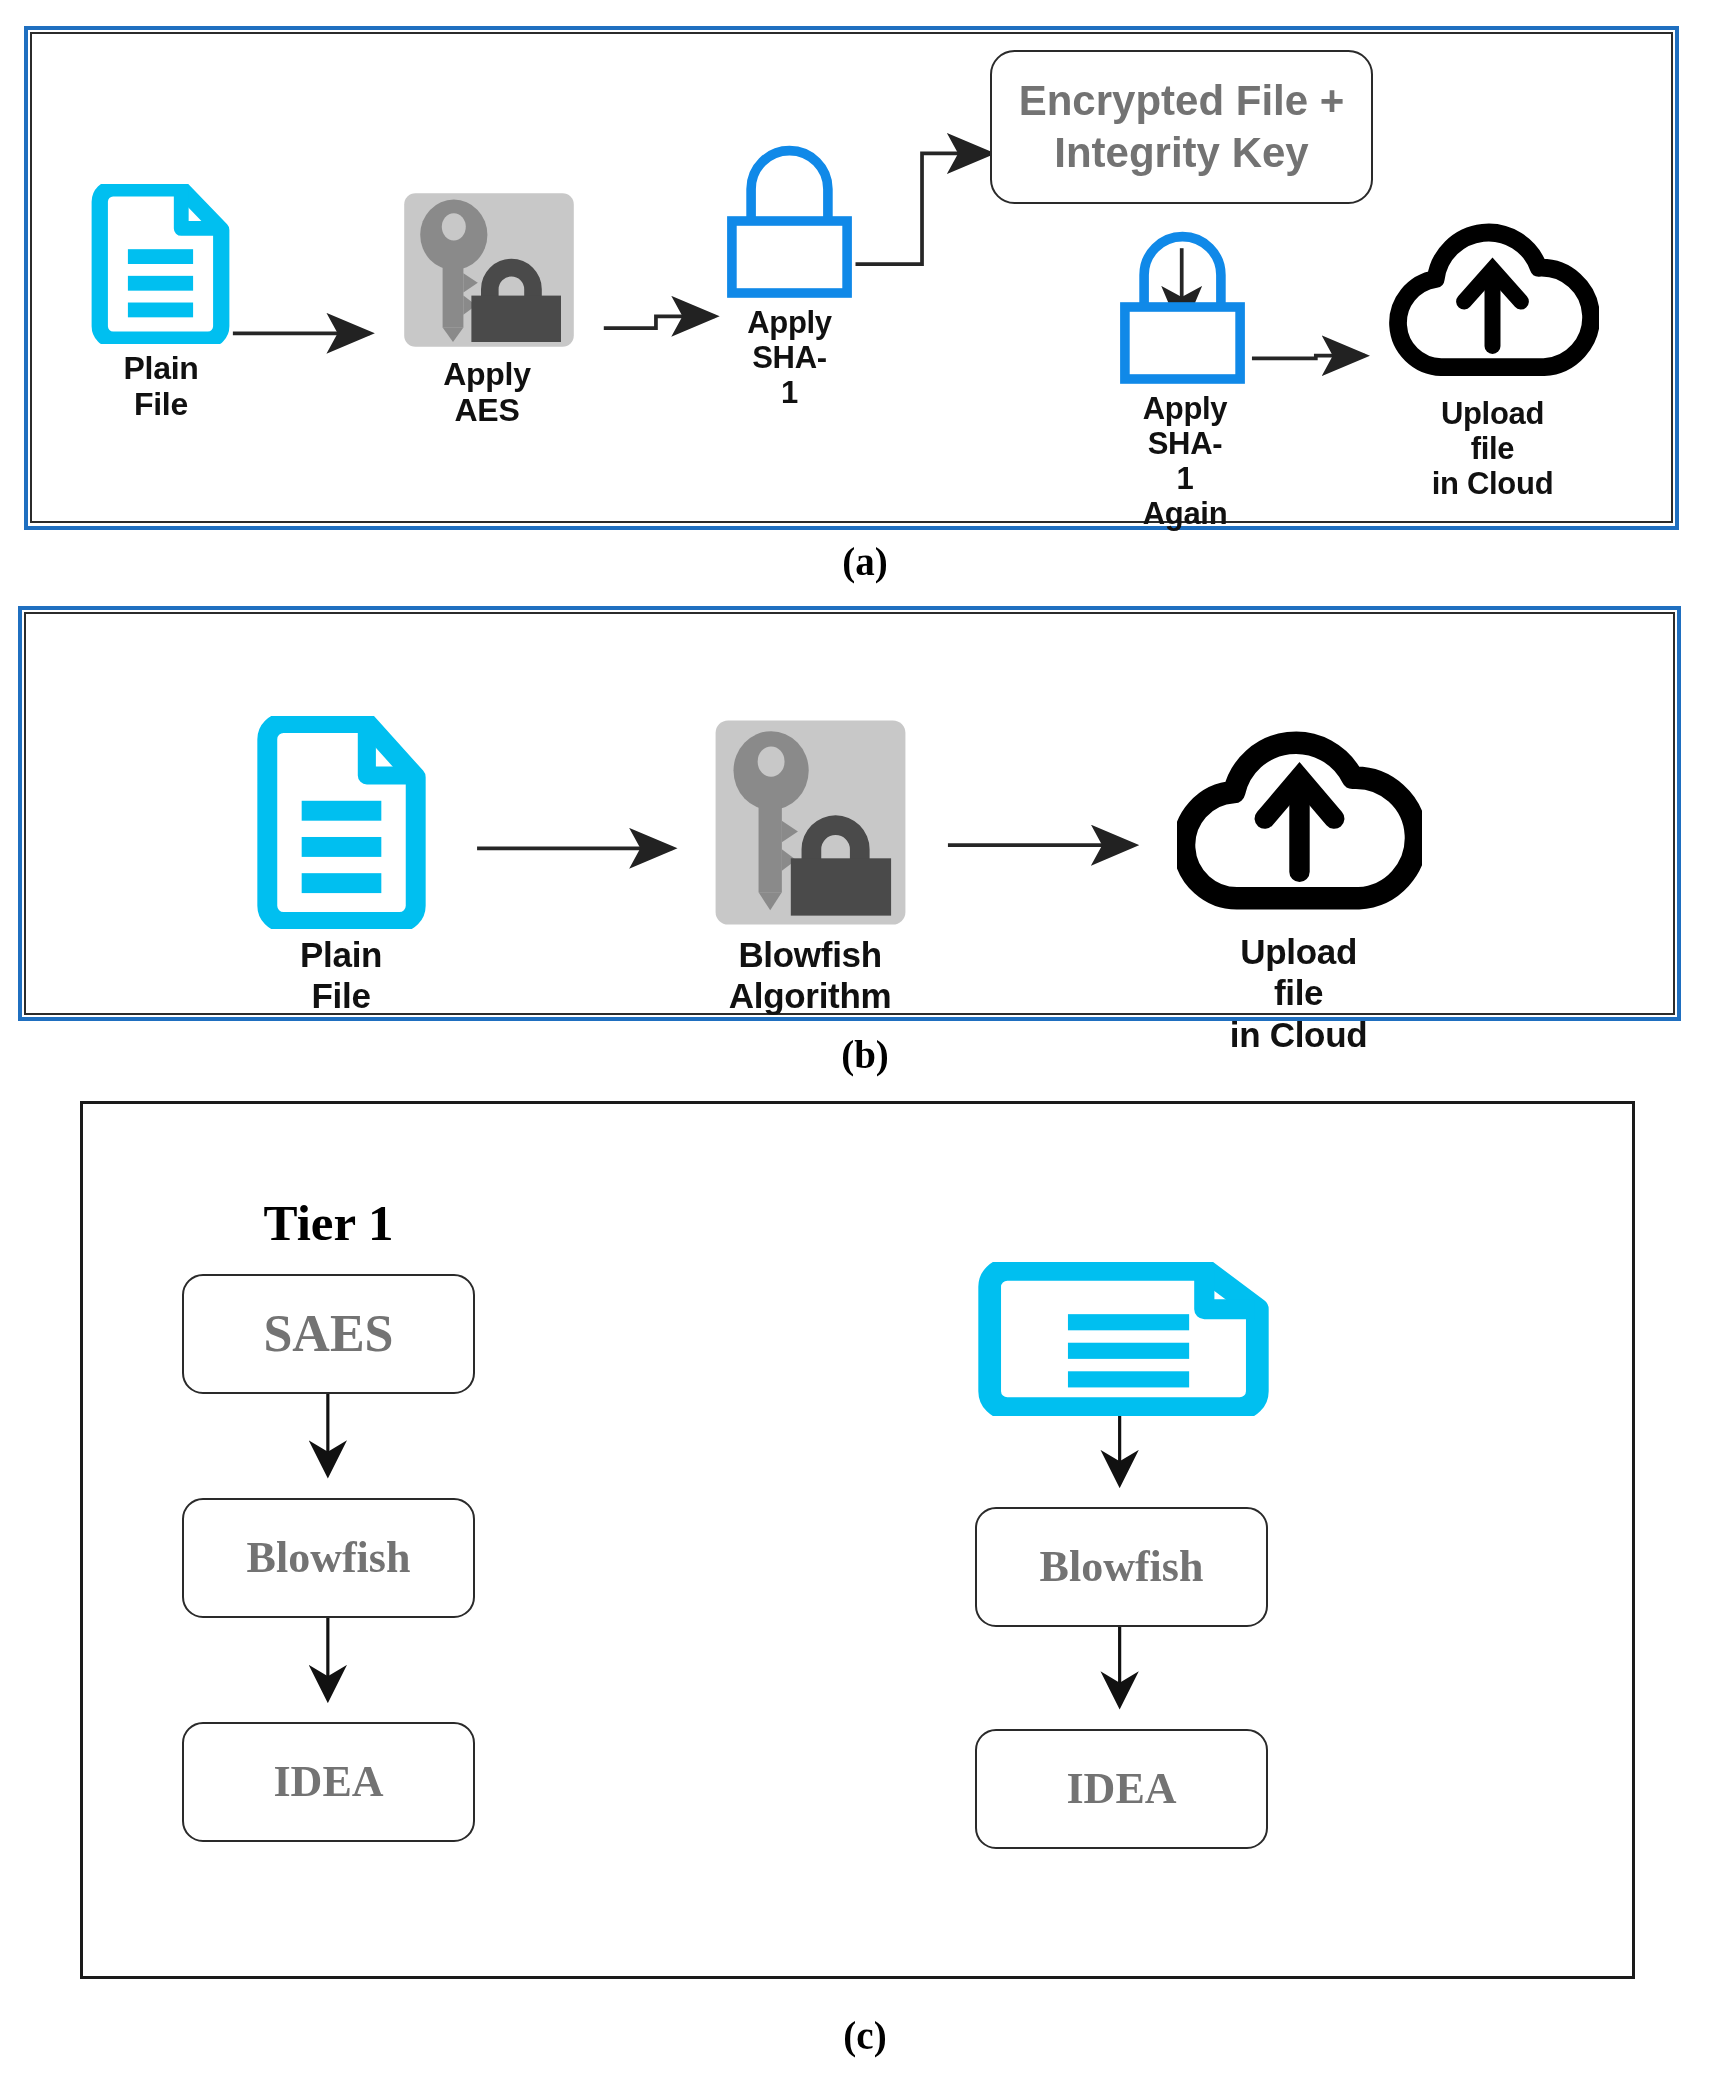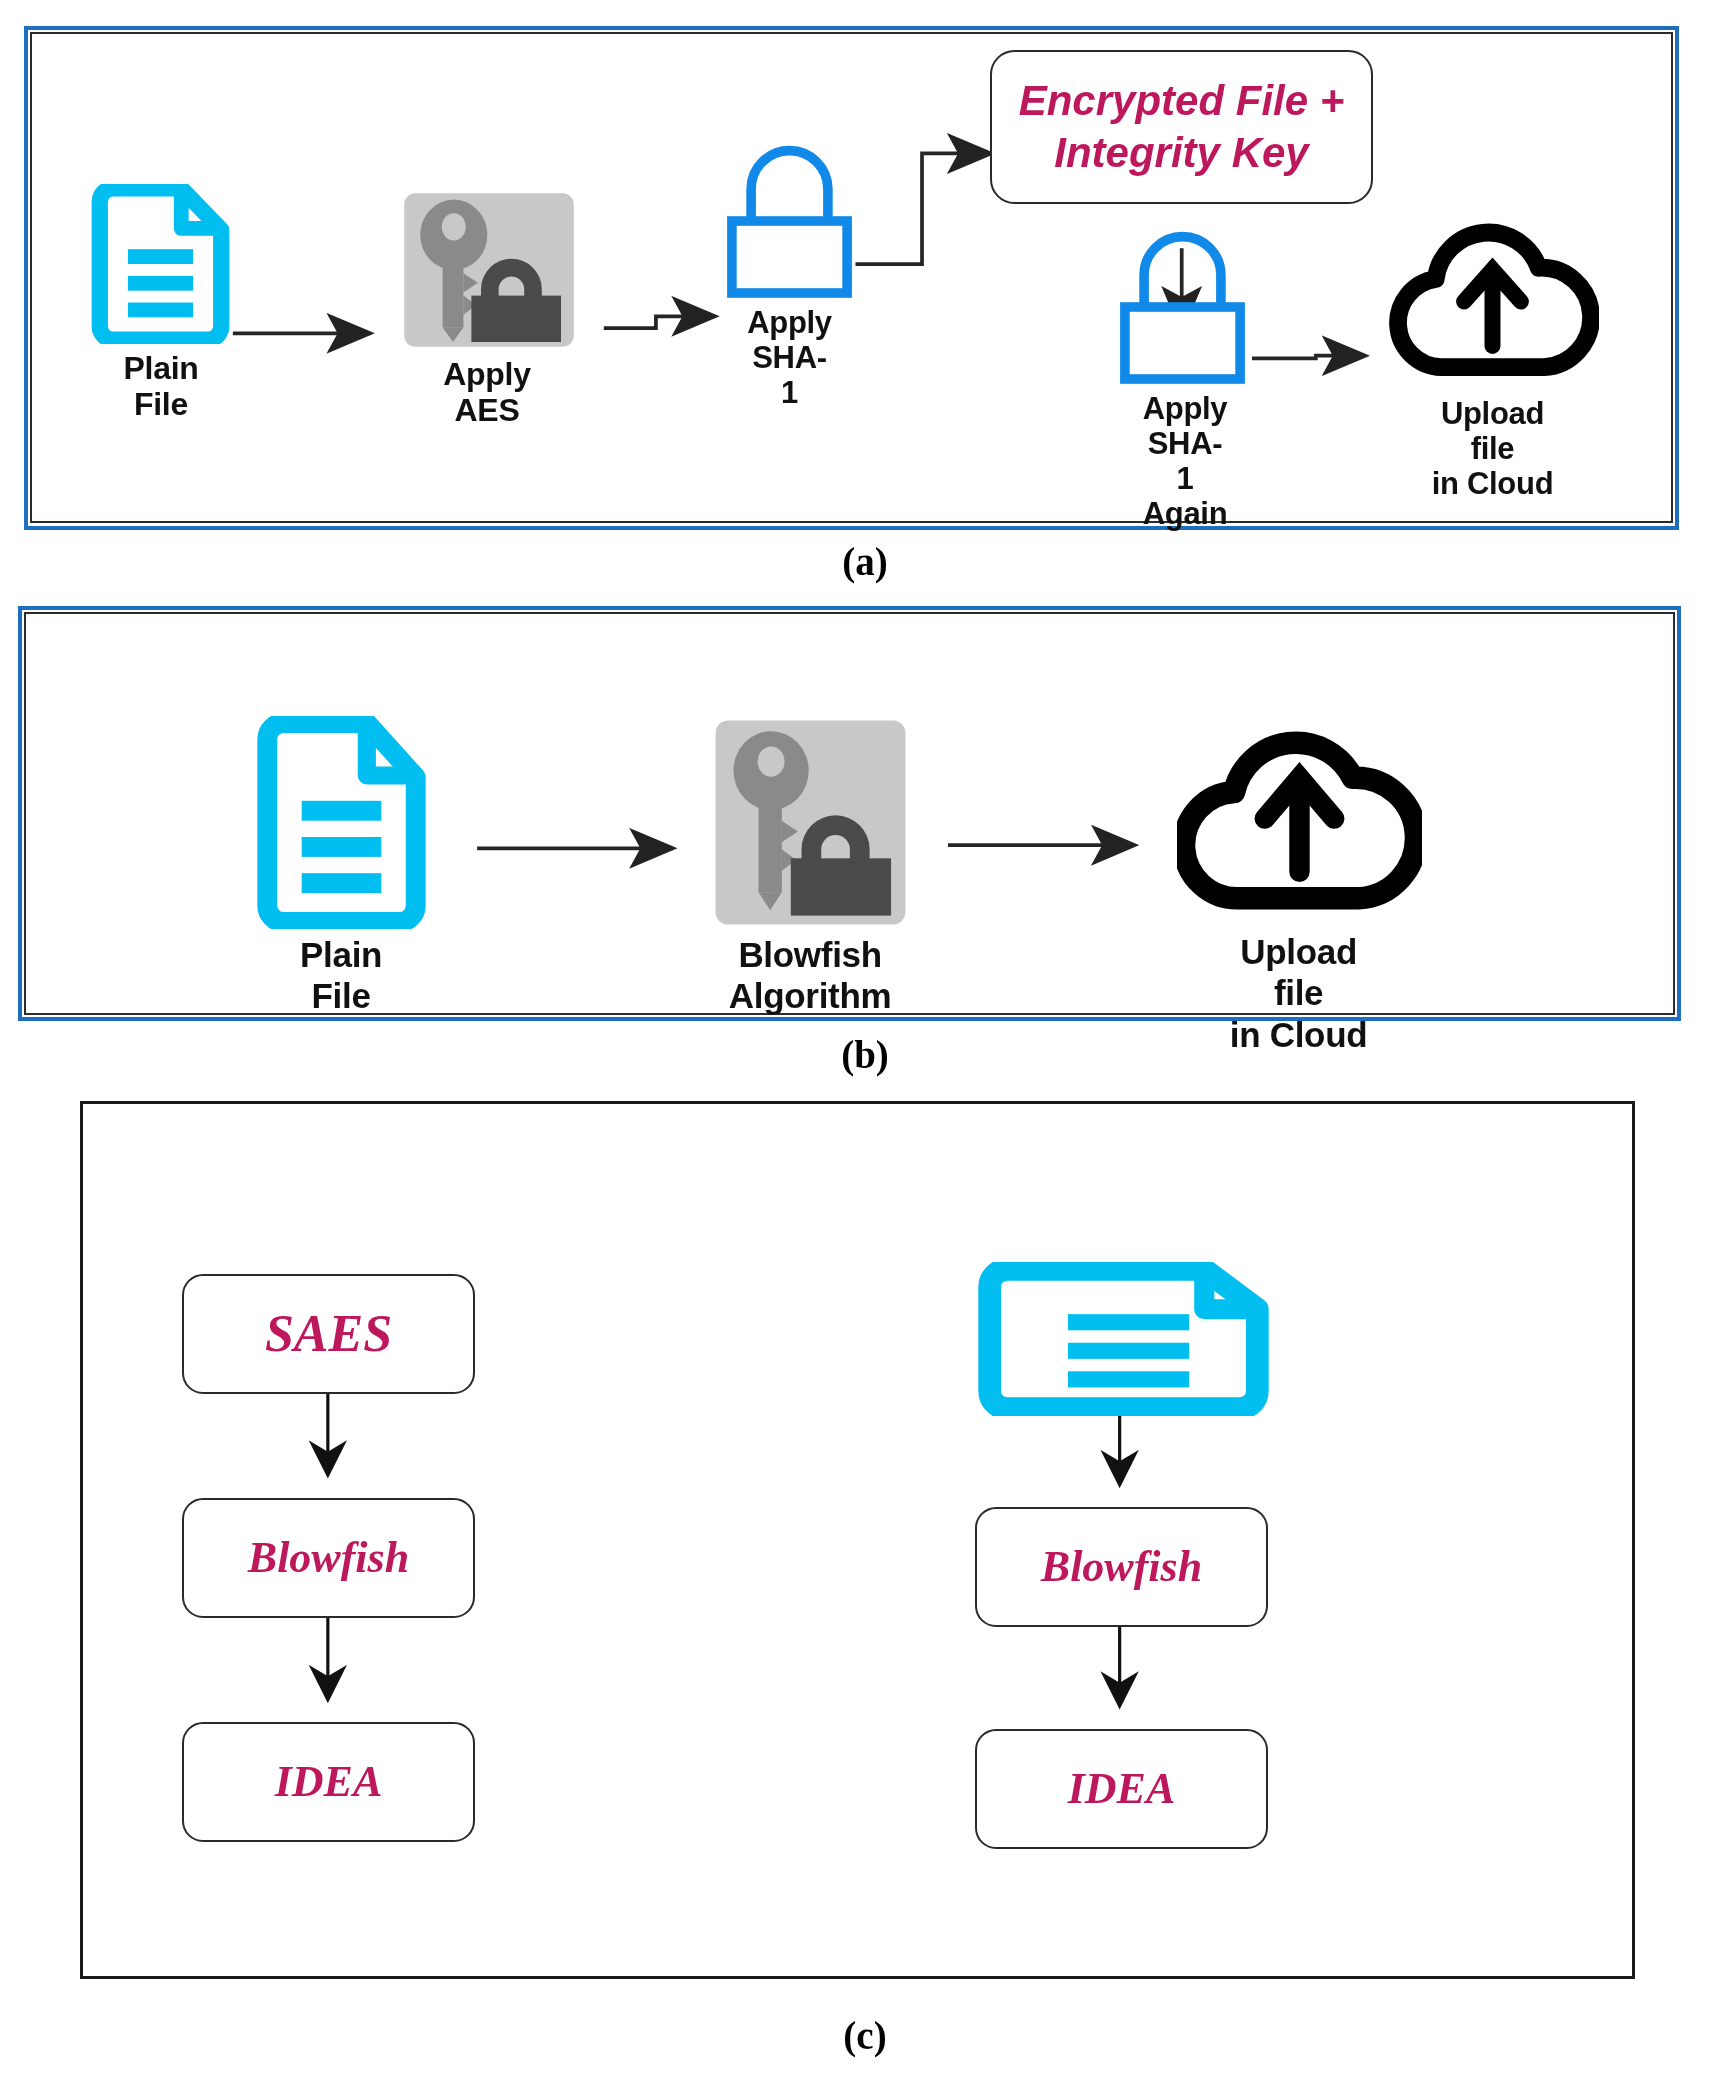--- a/index.html
+++ b/index.html
@@ -63,23 +63,22 @@
   
   .rbox{
     position:absolute;box-sizing:border-box;
     background:#ffffff;border:2.7px solid #2a2a2a;
     border-radius:18px;
     display:flex;align-items:center;justify-content:center;
     text-align:center;
   }
   .rbox .rbox-text{
     font-family:"Liberation Sans", sans-serif;
-    font-weight:bold;color:#be185d;line-height:1.22;
+    font-weight:bold;color:#737373;line-height:1.22;
     white-space:pre-line;
-    font-style:italic;
   }
   .rbox-serif .rbox-text{
     font-family:"Liberation Serif", serif;
     font-weight:bold;
   }
 
   
   .wires{position:absolute;left:0;top:0;overflow:visible;}
   .wires svg{display:block;overflow:visible;}
 
@@ -277,20 +276,21 @@
       <path d="M 460,964 L 460,1108" stroke="#111" stroke-width="6" fill="none" marker-end="url(#ahC)"></path>
 
       <path d="M 1948,582 L 1948,704" stroke="#111" stroke-width="6" fill="none" marker-end="url(#ahC)"></path>
 
       <path d="M 1948,980 L 1948,1120" stroke="#111" stroke-width="6" fill="none" marker-end="url(#ahC)"></path>
     </svg>
   </div>
 
   <div class="node" style="left:75px; top:0; width:341px; height:878px;">
 
+    <div class="tier-head" style="top:94px;">Tier 1</div>
 
     <div class="rbox rbox-serif" style="left:24px; top:170px; width:293px; height:120px; border-radius:21px;">
       <div class="rbox-text" style="font-size:52px;">SAES</div>
     </div>
 
     <div class="rbox rbox-serif" style="left:24px; top:394px; width:293px; height:120px; border-radius:21px;">
       <div class="rbox-text" style="font-size:44px;">Blowfish</div>
     </div>
 
     <div class="rbox rbox-serif" style="left:24px; top:618px; width:293px; height:120px; border-radius:21px;">

